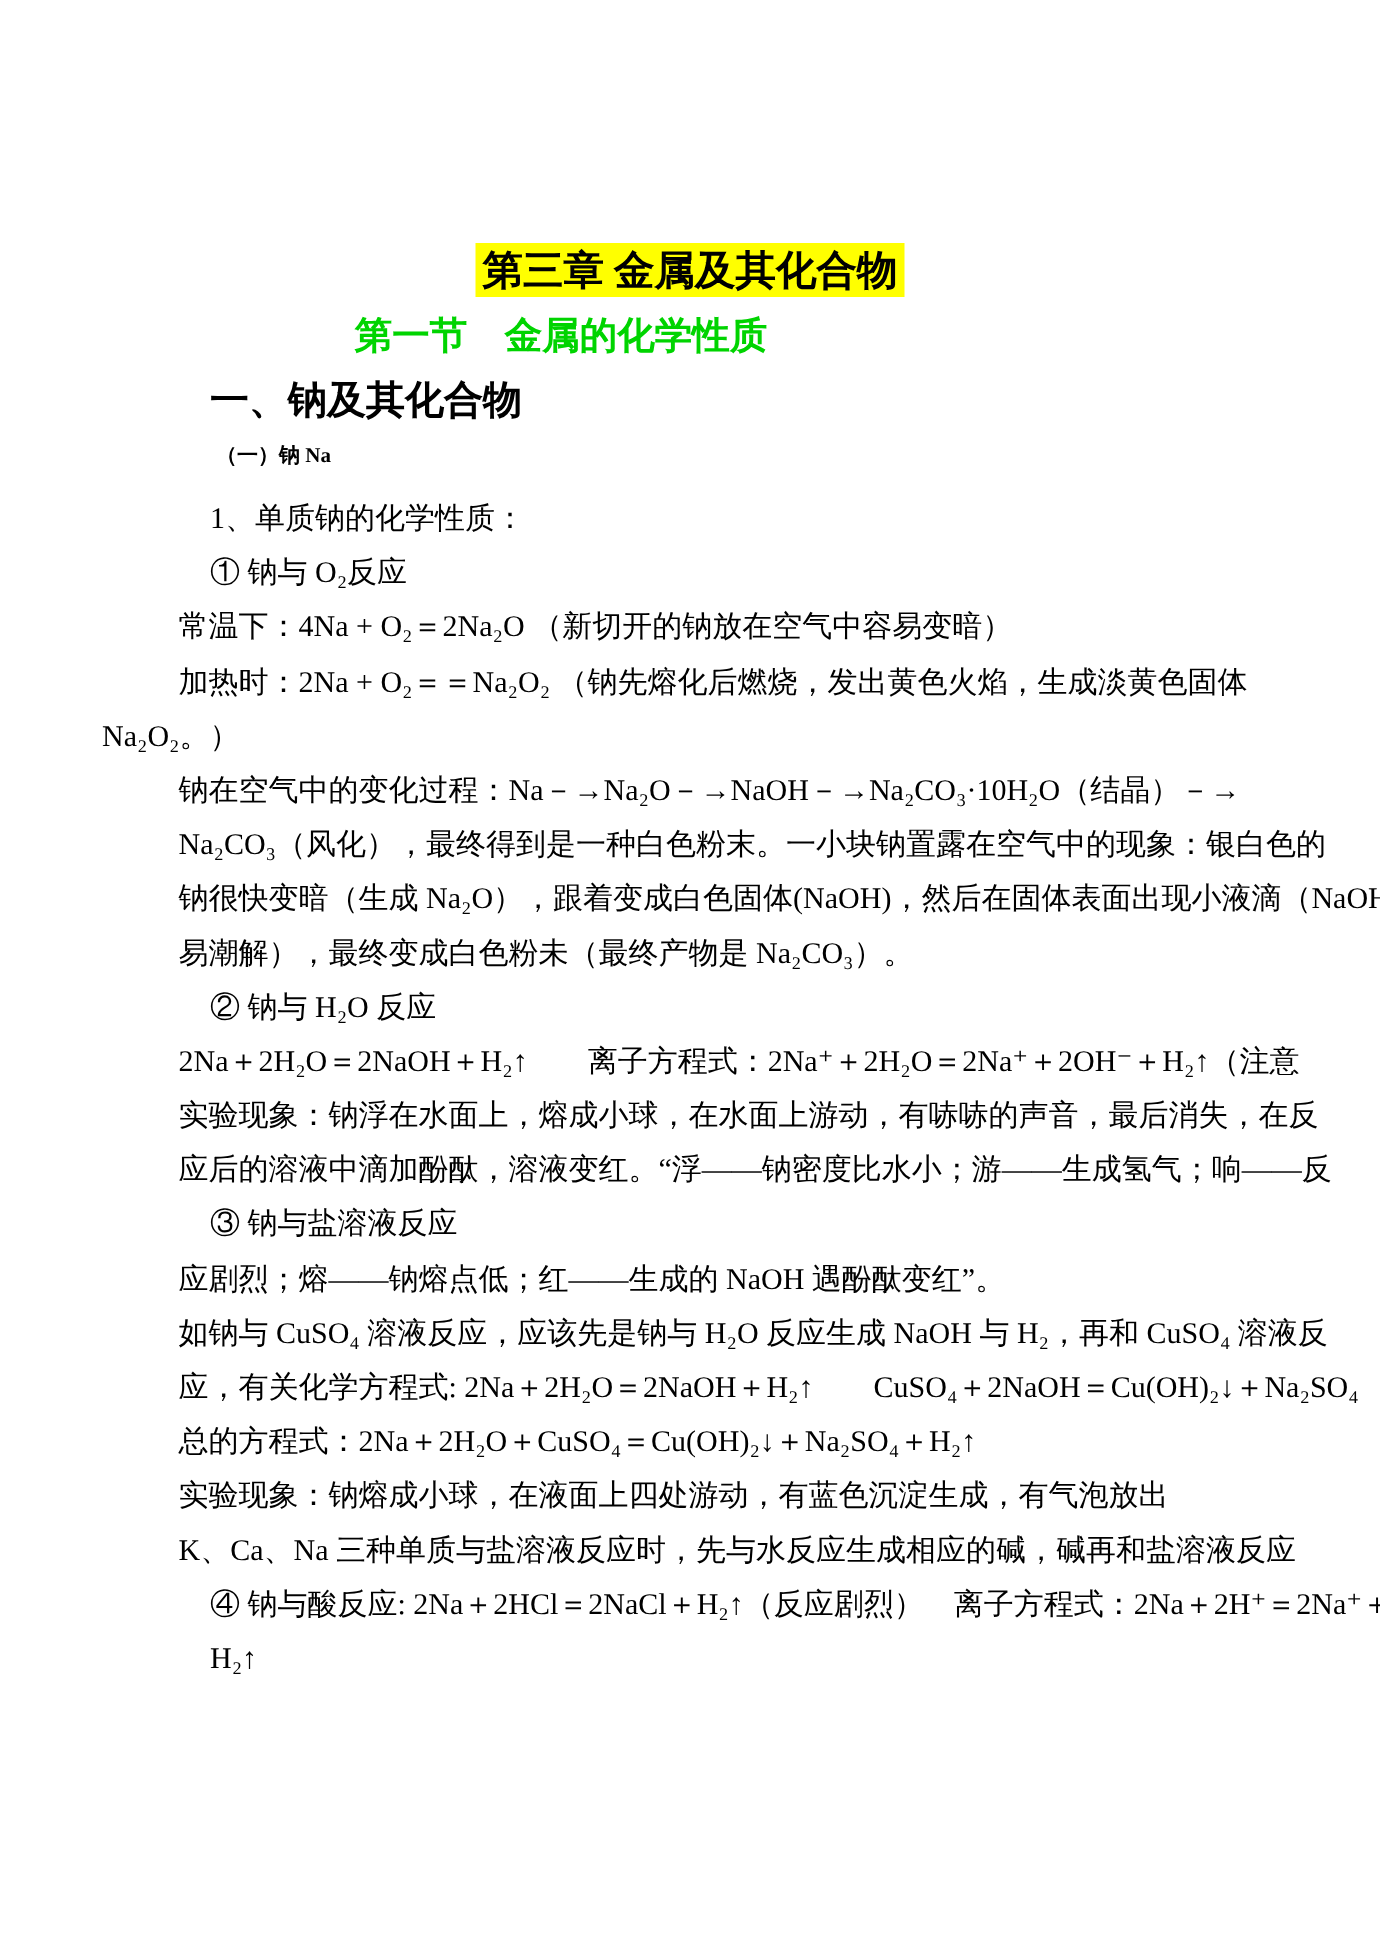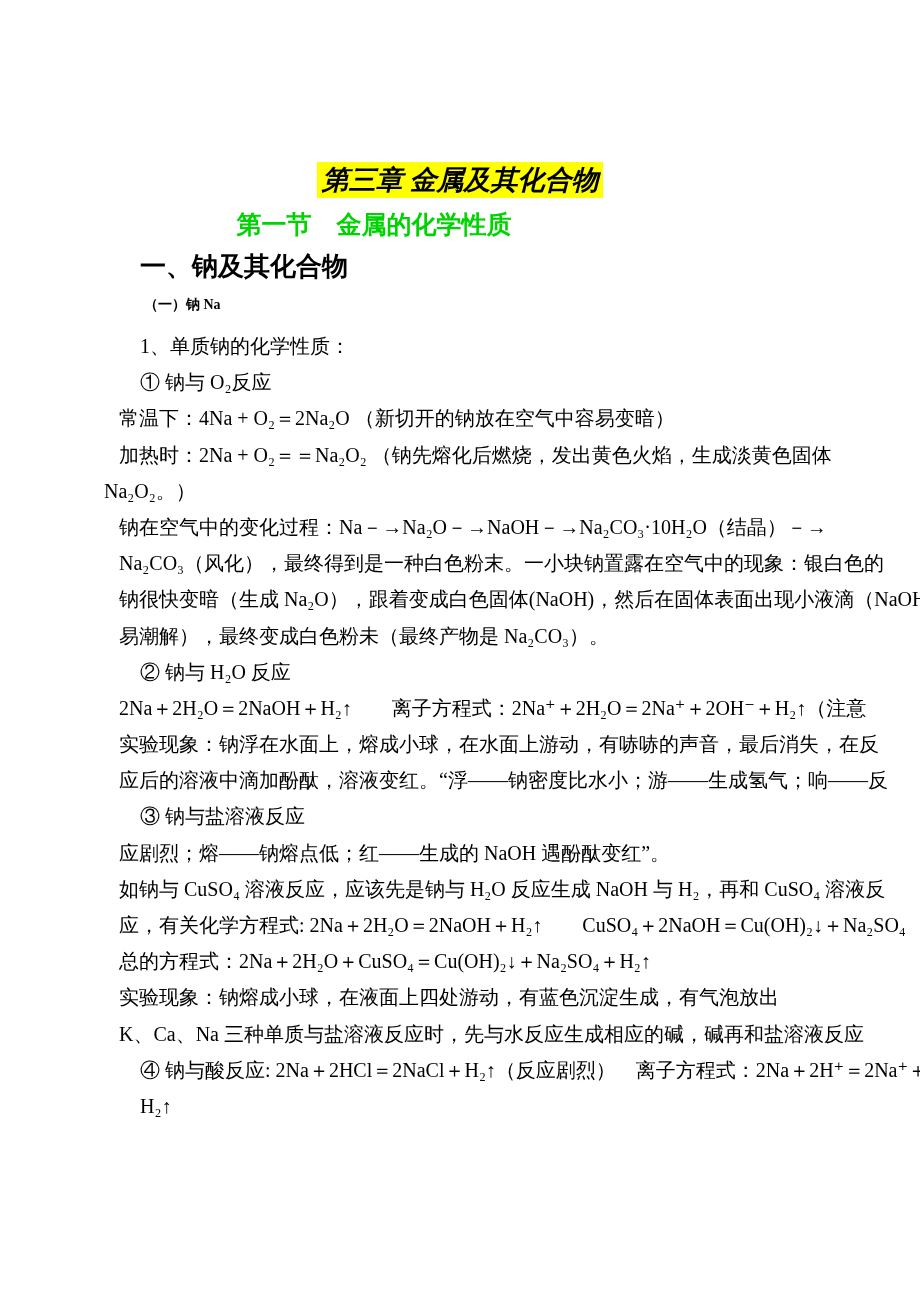--- a/index.html
+++ b/index.html
@@ -23,21 +23,20 @@
     width: 920px;
     text-align: center;
     font-size: 27px;
     font-weight: bold;
     line-height: 40px;
     white-space: pre;
   }
   .chapter-title .hl {
     background: #ffff00;
     padding: 3px 5px;
-    font-style: italic;
   }
   .section-title {
     position: absolute;
     top: 207px;
     left: 0;
     width: 748px;
     text-align: center;
     font-size: 25px;
     font-weight: bold;
     line-height: 36px;
@@ -70,21 +69,21 @@
   }
   .line {
     height: 36.2px;
     line-height: 36.2px;
     font-size: 20px;
     white-space: pre;
     overflow: visible;
   }
   .i0 { padding-left: 140px; }  
   .i1 { padding-left: 119px; }  
-  .ih { padding-left: 104px; }  
+  .ih { padding-left: 68px; }  
 </style>
 </head>
 <body>
 
 <div class="page">
 
   <div class="chapter-title"><span class="hl" style="background: rgb(255, 255, 0);">第三章 金属及其化合物</span></div>
 
   <div class="section-title" style="color: rgb(0, 212, 0);">第一节　金属的化学性质</div>
 

